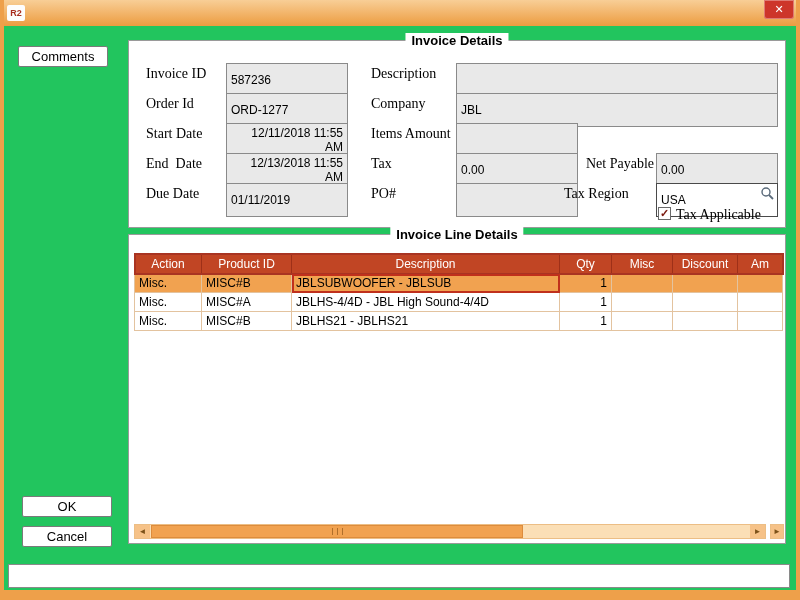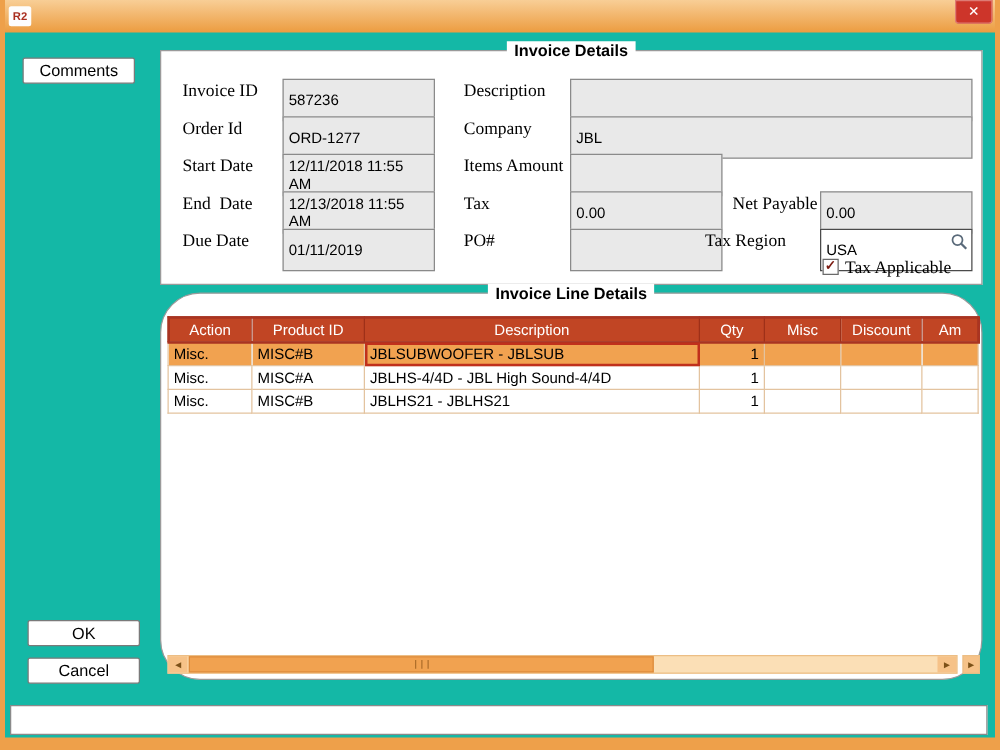--- a/index.html
+++ b/index.html
@@ -1,20 +1,20 @@
 <!DOCTYPE html>
 <html><head>
 <meta charset="utf-8">
 <style>
   * { margin:0; padding:0; box-sizing:border-box; }
   html,body { width:800px; height:600px; }
   body { font-family:"Liberation Sans", sans-serif; background:#fff; }
 
   .window {
-    position:relative; width:800px; height:600px; background:#14b8a6;
+    position:relative; width:800px; height:600px; background:#22c55e;
     border-left:4px solid #EEA04A; border-right:4px solid #EEA04A; border-bottom:10px solid #EEA04A;
   }
 
   
   .titlebar {
     position:relative; height:26px;
     background:linear-gradient(#F8CE96,#EC9C40);
     display:flex; align-items:center;
   }
   .app-icon {
@@ -41,22 +41,22 @@
   .comments-btn { left:14px; top:46px;  width:90px; height:21px; }
   .ok-btn       { left:18px; top:496px; width:90px; height:21px; }
   .cancel-btn   { left:18px; top:526px; width:90px; height:21px; }
 
   
   .group { position:absolute; border:1px solid #9a9a9a; background:#fff; }
   .group-title {
     position:absolute; top:-8px; left:50%; transform:translateX(-50%);
     background:#fff; padding:0 6px; font-size:13px; font-weight:bold; white-space:nowrap;
   }
-  .group1 { left:124px; top:40px;  width:658px; height:188px; }
-  .group2 { left:124px; top:234px; width:658px; height:310px;border-radius:32px; }
+  .group1 { left:124px; top:40px;  width:658px; height:188px;text-align:right; }
+  .group2 { left:124px; top:234px; width:658px; height:310px; }
 
   .lbl { position:absolute; font-size:14px; color:#000; white-space:pre;font-family:Liberation Serif, serif; }
   .fld {
     position:absolute; height:34px; background:#E9E9E9; border:1px solid #8a8a8a;
     font-size:12px; color:#000; display:flex; align-items:center; padding:16px 4px; overflow:hidden;
   }
   .fld.white { background:#fff; border:1px solid #4a4a4a; }
   .fld .search-icon { position:absolute; right:2px; top:2px; }
 
   

